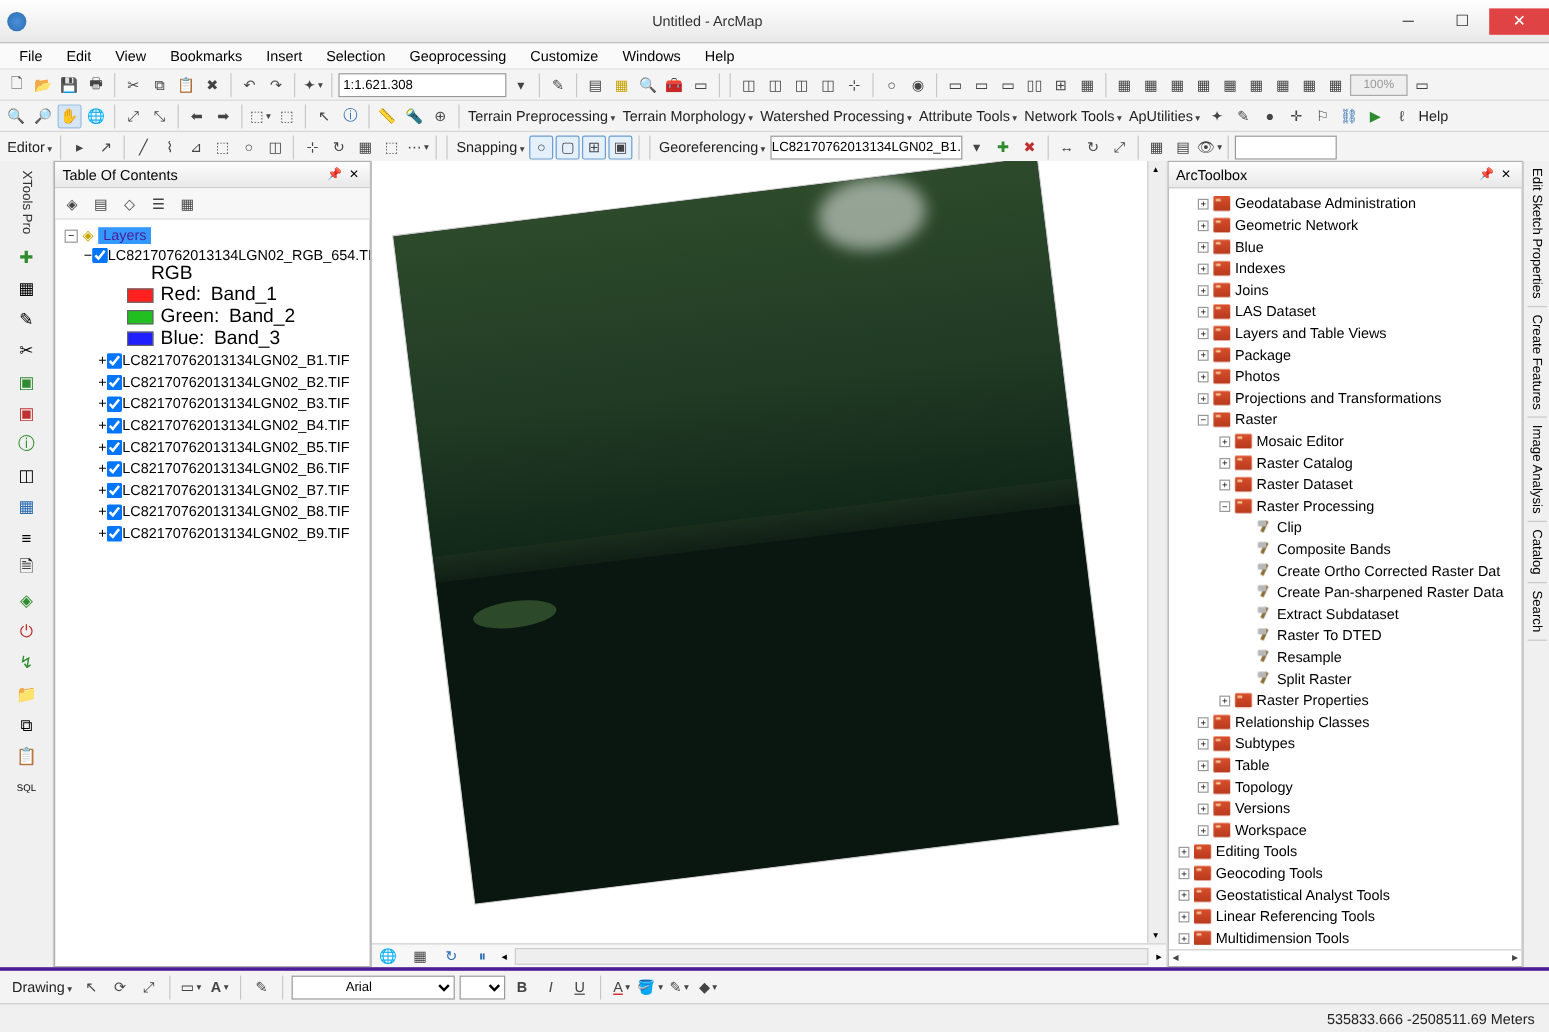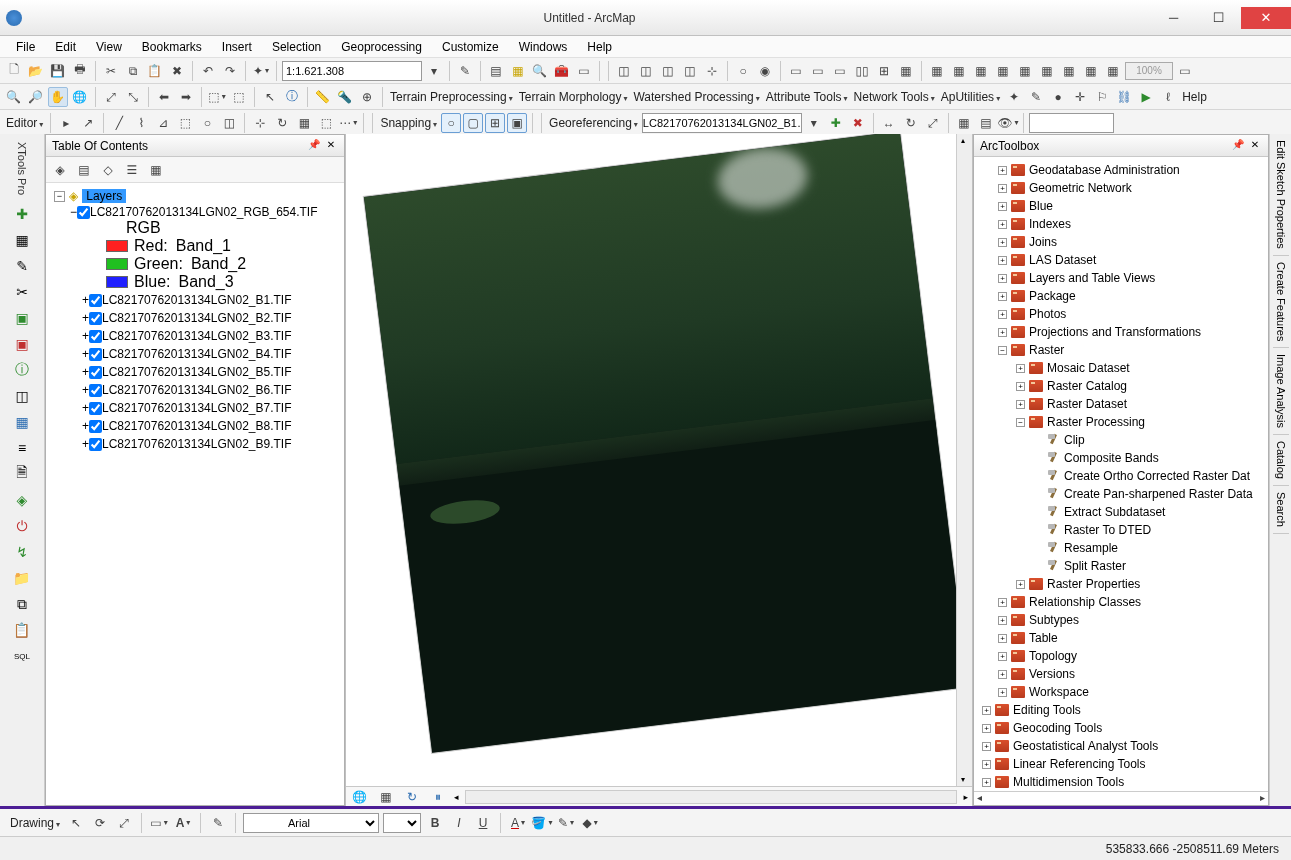--- a/index.html
+++ b/index.html
@@ -29,25 +29,25 @@
 .left-rail { width: 45px; background: #f0f0f0; border-right: 1px solid #ccc; display: flex; flex-direction: column; align-items: center; padding-top: 4px; gap: 4px; }
 .rail-ic { width: 22px; height: 22px; display: flex; align-items: center; justify-content: center; font-size: 14px; border: 1px solid transparent; border-radius: 2px; }
 .vtext { writing-mode: vertical-rl; font-size: 11px; padding: 4px 2px; color: #333; }
 
 .panel { background: #fff; border: 1px solid #b0b0b0; display: flex; flex-direction: column; }
 .panel-hdr { height: 22px; background: linear-gradient(#fdfdfd, #e8e8e8); border-bottom: 1px solid #c8c8c8; display: flex; align-items: center; padding: 0 6px; font-size: 12px; }
 .panel-hdr .ttl { flex: 1; }
 .pin, .xbtn { width: 14px; height: 14px; font-size: 10px; text-align: center; cursor: pointer; margin-left: 2px; }
 .panel-strip { height: 26px; background: #f7f7f7; border-bottom: 1px solid #ddd; display: flex; align-items: center; padding: 0 4px; gap: 4px; }
 
-.toc { width: 300px; margin-right: 0; justify-content: center; }
+.toc { width: 264px; margin-right: 0; justify-content: center; }
 .toc-body { flex: 1; overflow: auto; font-size: 12px; padding: 4px; }
 .tree-row { display: flex; align-items: center; height: 18px; white-space: nowrap; }
 .tree-row .exp { width: 11px; height: 11px; border: 1px solid #999; font-size: 9px; line-height: 9px; text-align: center; margin-right: 4px; cursor: pointer; }
-.layers-lbl { background: #3399ff; color: #000000; padding: 0 4px; }
+.layers-lbl { background: #3399ff; color: #4c1d95; padding: 0 4px; }
 .lyr-grp { display: flex; align-items: center; margin-left: 20px; }
 .band-row { display: flex; align-items: center; margin-left: 56px; height: 18px; font-size: 16px; }
 .swatch { width: 22px; height: 12px; border: 1px solid #666; margin-right: 6px; }
 .lyr-item { display: flex; align-items: center; margin-left: 32px; height: 18px; font-size: 12px; }
 
 .map-area { flex: 1; display: flex; flex-direction: column; border-left: 1px solid #c0c0c0; border-right: 1px solid #c0c0c0; background: #fff; position: relative; }
 .map-canvas { flex: 1; position: relative; overflow: hidden; background: #fff; }
 .sat-img { position: absolute; left: 50px; top: 28px; width: 540px; height: 560px; transform: rotate(-7deg); background: #0a1a12; overflow: hidden; box-shadow: 0 0 0 1px #c8c8c8; }
 .sat-land { position: absolute; top: 0; height: 48%; width: 100%; background: linear-gradient(#2d4a2b, #203a24 60%, #122819); }
 .sat-land2 { position: absolute; top: 48%; height: 6%; width: 100%; background: linear-gradient(#1a2e1d, #0c1711); }
@@ -452,21 +452,21 @@
         </div>
       <div class="tnode" style="padding-left:20px">
         <span class="exp">−</span>
         <span class="toolset-ic"></span>
         <span>Raster</span>
       </div>
       <div id="tb-raster-children">
           <div class="tnode" style="padding-left:38px">
             <span class="exp">+</span>
             <span class="toolset-ic"></span>
-            <span>Mosaic Dataset</span>
+            <span>Mosaic Editor</span>
           </div>
           <div class="tnode" style="padding-left:38px">
             <span class="exp">+</span>
             <span class="toolset-ic"></span>
             <span>Raster Catalog</span>
           </div>
           <div class="tnode" style="padding-left:38px">
             <span class="exp">+</span>
             <span class="toolset-ic"></span>
             <span>Raster Dataset</span>

